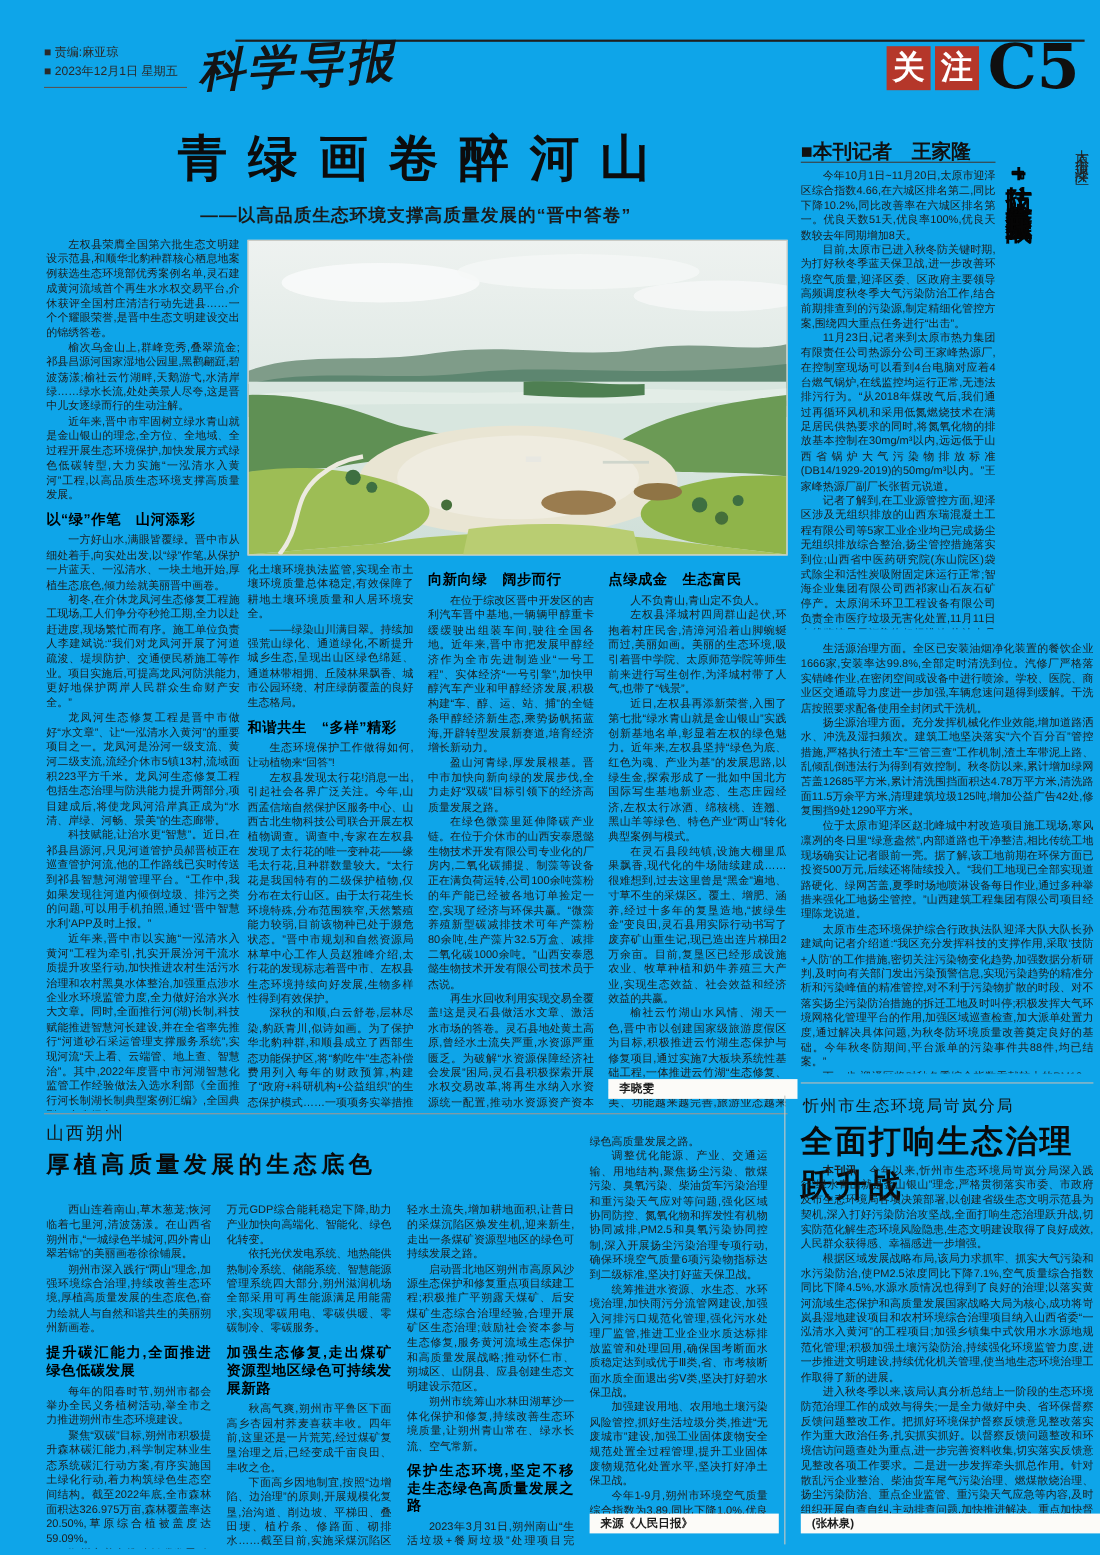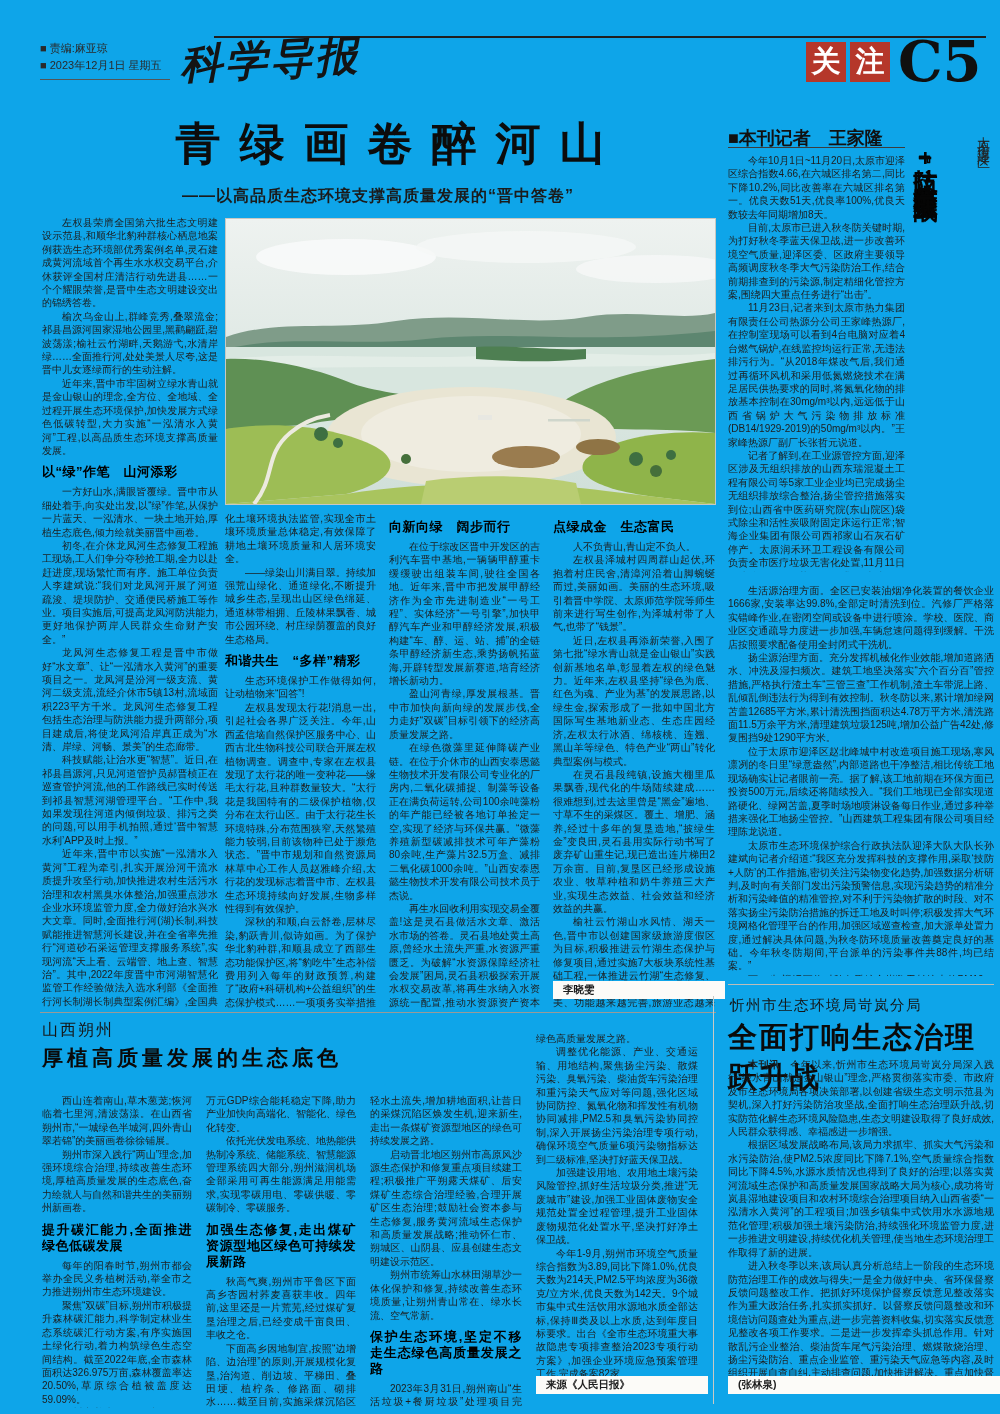--- a/index.html
+++ b/index.html
@@ -10,21 +10,21 @@
   .top-rule{left:214px;top:36px;width:772px;height:2px;background:#1f1f1f;}
   .meta{left:40px;top:40px;font-size:11px;color:#2a2a2a;line-height:17px;white-space:nowrap;}
   .meta-rule{left:40px;top:79px;width:130px;height:1px;background:#555;}
   .masthead{left:180px;top:32px;font-size:42px;font-family:"DejaVu Serif",serif;
             font-style:italic;font-weight:bold;color:#141414;transform:rotate(-3deg);letter-spacing:3px;}
   .focus-wrap{left:806px;top:42px;display:flex;gap:4px;}
   .focus-box{width:40px;height:40px;background:#b5372a;color:#fff;display:flex;align-items:center;
              justify-content:center;font-size:29px;font-weight:bold;}
   .edition{left:898px;top:28px;font-size:56px;font-family:"DejaVu Serif",serif;font-weight:bold;color:#101010;}
   
-  .main-title{left:52px;top:114px;width:676px;text-align:center;font-size:45px;font-weight:bold;
+  .main-title{left:38px;top:114px;width:676px;text-align:center;font-size:45px;font-weight:bold;
               letter-spacing:19px;text-indent:19px;color:#0c0c0c;}
   .main-subtitle{left:40px;top:186px;width:676px;text-align:center;font-size:16px;font-weight:bold;
                  letter-spacing:1px;color:#1b1b1b;}
   .photo{left:225px;top:218px;width:491px;height:287px;border:1px solid #c8c8c2;box-sizing:border-box;background:#dfe8e2;}
   .photo svg{display:block;}
   .col{position:absolute;overflow:hidden;font-size:10px;line-height:13.4px;text-align:justify;color:#1d1d1d;}
   .para{margin:0;text-indent:2em;}
   .para.cont{text-indent:0;}
   .col-head{margin:7px 0 5px;font-size:13px;font-weight:bold;letter-spacing:.5px;color:#000;line-height:16px;text-indent:0;}
   .sig-abs{font-size:10.5px;font-weight:bold;text-align:left;background:#fcfbf8;padding:2px 0 2px 10px;}
@@ -117,21 +117,21 @@
         <circle cx="180" cy="240" r="5" fill="#456f3a"></circle>
       <path d="M28,285 C50,258 38,236 64,214 C78,202 92,198 104,196" stroke="#ecead f" fill="none"></path>
       <path d="M28,285 C50,258 38,236 64,214 C78,202 92,198 104,196" stroke="#eceadf" stroke-width="4" fill="none"></path>
       <rect x="322" y="200" width="42" height="2.5" fill="#cfd6cc"></rect>
       <rect x="252" y="196" width="14" height="5" fill="#e8e8e2"></rect>
     </svg>
   </div>
 
   <div class="abs col mcol1">
       <p class="para">左权县荣膺全国第六批生态文明建设示范县,和顺华北豹种群核心栖息地案例获选生态环境部优秀案例名单,灵石建成黄河流域首个再生水水权交易平台,介休获评全国村庄清洁行动先进县……一个个耀眼荣誉,是晋中生态文明建设交出的锦绣答卷。</p>
-      <p class="para">榆次乌金山上,群峰竞秀,叠翠流金;祁县昌源河国家湿地公园里,黑鹳翩跹,碧波荡漾;榆社云竹湖畔,天鹅游弋,水清岸绿……全面推行河,处处美景人尽夸,这是晋中儿女逐绿而行的生动注解。</p>
+      <p class="para">榆次乌金山上,群峰竞秀,叠翠流金;祁县昌源河国家湿地公园里,黑鹳翩跹,碧波荡漾;榆社云竹湖畔,天鹅游弋,水清岸绿……绿水长流,处处美景人尽夸,这是晋中儿女逐绿而行的生动注解。</p>
       <p class="para">近年来,晋中市牢固树立绿水青山就是金山银山的理念,全方位、全地域、全过程开展生态环境保护,加快发展方式绿色低碳转型,大力实施“一泓清水入黄河”工程,以高品质生态环境支撑高质量发展。</p>
       <h4 class="col-head">以“绿”作笔　山河添彩</h4>
       <p class="para">一方好山水,满眼皆覆绿。晋中市从细处着手,向实处出发,以“绿”作笔,从保护一片蓝天、一泓清水、一块土地开始,厚植生态底色,倾力绘就美丽晋中画卷。</p>
       <p class="para">初冬,在介休龙凤河生态修复工程施工现场,工人们争分夺秒抢工期,全力以赴赶进度,现场繁忙而有序。施工单位负责人李建斌说:“我们对龙凤河开展了河道疏浚、堤坝防护、交通便民桥施工等作业。项目实施后,可提高龙凤河防洪能力,更好地保护两岸人民群众生命财产安全。”</p>
       <p class="para">龙凤河生态修复工程是晋中市做好“水文章”、让“一泓清水入黄河”的重要项目之一。龙凤河是汾河一级支流、黄河二级支流,流经介休市5镇13村,流域面积223平方千米。龙凤河生态修复工程包括生态治理与防洪能力提升两部分,项目建成后,将使龙凤河沿岸真正成为“水清、岸绿、河畅、景美”的生态廊带。</p>
       <p class="para">科技赋能,让治水更“智慧”。近日,在祁县昌源河,只见河道管护员郝晋桢正在巡查管护河流,他的工作路线已实时传送到祁县智慧河湖管理平台。“工作中,我如果发现往河道内倾倒垃圾、排污之类的问题,可以用手机拍照,通过‘晋中智慧水利’APP及时上报。”</p>
       <p class="para">近年来,晋中市以实施“一泓清水入黄河”工程为牵引,扎实开展汾河干流水质提升攻坚行动,加快推进农村生活污水治理和农村黑臭水体整治,加强重点涉水企业水环境监管力度,全力做好治水兴水大文章。同时,全面推行河(湖)长制,科技赋能推进智慧河长建设,并在全省率先推行“河道砂石采运管理支撑服务系统”,实现河流“天上看、云端管、地上查、智慧治”。其中,2022年度晋中市河湖智慧化监管工作经验做法入选水利部《全面推行河长制湖长制典型案例汇编》,全国典型、全省领先。</p>
     </div>
   <div class="abs col mcol2">
       <p class="para cont">化土壤环境执法监管,实现全市土壤环境质量总体稳定,有效保障了耕地土壤环境质量和人居环境安全。</p>
@@ -202,20 +202,21 @@
   <div class="abs col sz-col3">
       <p class="para cont">轻水土流失,增加耕地面积,让昔日的采煤沉陷区焕发生机,迎来新生,走出一条煤矿资源型地区的绿色可持续发展之路。</p>
       <p class="para">启动晋北地区朔州市高原风沙源生态保护和修复重点项目续建工程;积极推广平朔露天煤矿、后安煤矿生态综合治理经验,合理开展矿区生态治理;鼓励社会资本参与生态修复,服务黄河流域生态保护和高质量发展战略;推动怀仁市、朔城区、山阴县、应县创建生态文明建设示范区。</p>
       <p class="para">朔州市统筹山水林田湖草沙一体化保护和修复,持续改善生态环境质量,让朔州青山常在、绿水长流、空气常新。</p>
       <h4 class="col-head">保护生态环境,坚定不移走生态绿色高质量发展之路</h4>
       <p class="para">2023年3月31日,朔州南山“生活垃圾+餐厨垃圾”处理项目完成“72+24”小时试运行投产发电。</p>
     </div>
   <div class="abs col sz-col4">
       <p class="para cont">绿色高质量发展之路。</p>
       <p class="para">调整优化能源、产业、交通运输、用地结构,聚焦扬尘污染、散煤污染、臭氧污染、柴油货车污染治理和重污染天气应对等问题,强化区域协同防控、氮氧化物和挥发性有机物协同减排,PM2.5和臭氧污染协同控制,深入开展扬尘污染治理专项行动,确保环境空气质量6项污染物指标达到二级标准,坚决打好蓝天保卫战。</p>
+      <p class="para">统筹推进水资源、水生态、水环境治理,加快雨污分流管网建设,加强入河排污口规范化管理,强化污水处理厂监管,推进工业企业水质达标排放监管和处理回用,确保国考断面水质稳定达到或优于Ⅲ类,省、市考核断面水质全面退出劣Ⅴ类,坚决打好碧水保卫战。</p>
       <p class="para">加强建设用地、农用地土壤污染风险管控,抓好生活垃圾分类,推进“无废城市”建设,加强工业固体废物安全规范处置全过程管理,提升工业固体废物规范化处置水平,坚决打好净土保卫战。</p>
       <p class="para">今年1-9月,朔州市环境空气质量综合指数为3.89,同比下降1.0%,优良天数为214天,PM2.5平均浓度为36微克/立方米,优良天数为142天。9个城市集中式生活饮用水源地水质全部达标,保持Ⅲ类及以上水质,达到年度目标要求。出台《全市生态环境重大事故隐患专项排查整治2023专项行动方案》,加强企业环境应急预案管理工作,完成备案82家。</p>
     </div>
   <div class="abs sig-abs sz-source">来源《人民日报》</div>
 
   <div class="abs kl-kicker">忻州市生态环境局岢岚分局</div>
   <div class="abs kl-title">全面打响生态治理跃升战</div>
   <div class="abs col kl-body">
       <p class="para"><b>本刊讯　</b>今年以来,忻州市生态环境局岢岚分局深入践行“绿水青山就是金山银山”理念,严格贯彻落实市委、市政府及市生态环境局各项决策部署,以创建省级生态文明示范县为契机,深入打好污染防治攻坚战,全面打响生态治理跃升战,切实防范化解生态环境风险隐患,生态文明建设取得了良好成效,人民群众获得感、幸福感进一步增强。</p>
       <p class="para">根据区域发展战略布局,该局力求抓牢、抓实大气污染和水污染防治,使PM2.5浓度同比下降7.1%,空气质量综合指数同比下降4.5%,水源水质情况也得到了良好的治理;以落实黄河流域生态保护和高质量发展国家战略大局为核心,成功将岢岚县湿地建设项目和农村环境综合治理项目纳入山西省委“一泓清水入黄河”的工程项目;加强乡镇集中式饮用水水源地规范化管理;积极加强土壤污染防治,持续强化环境监管力度,进一步推进文明建设,持续优化机关管理,使当地生态环境治理工作取得了新的进展。</p>

